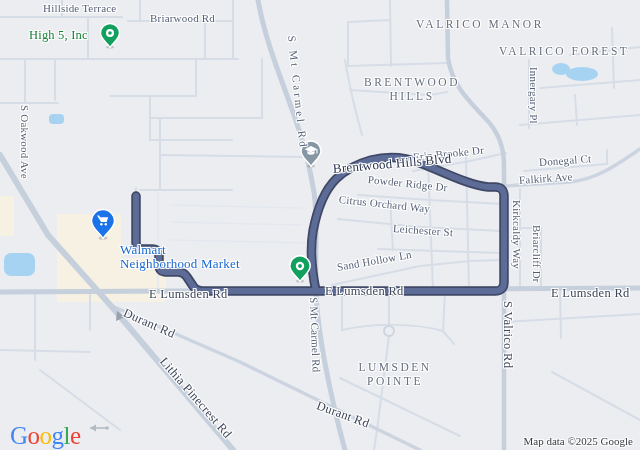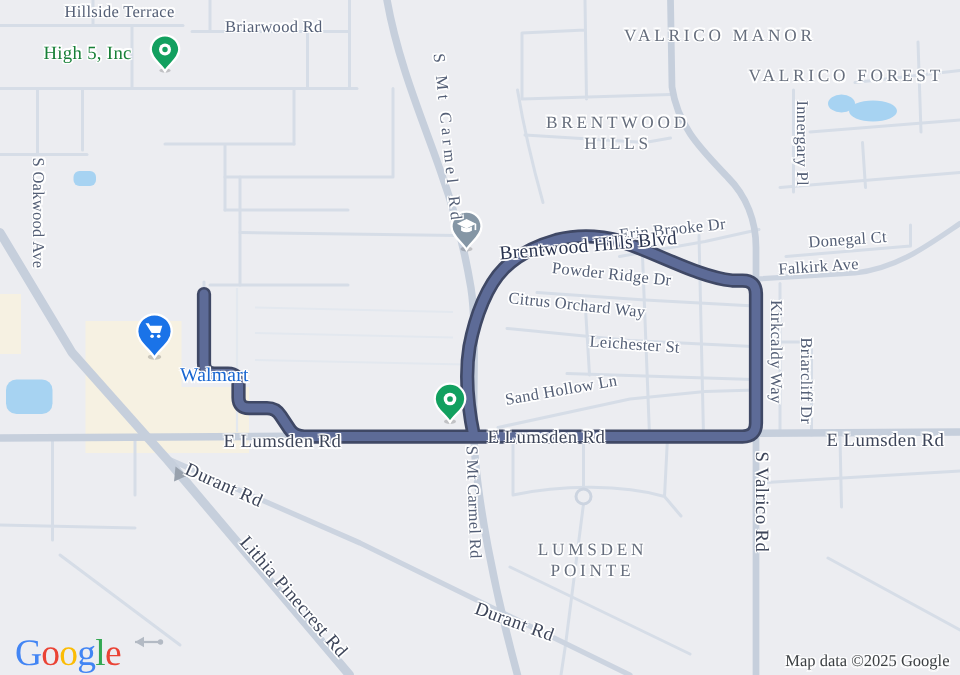--- a/index.html
+++ b/index.html
@@ -190,17 +190,18 @@
   <div class="lbl major" style="left:149px;top:287px;">E Lumsden Rd</div>
   <div class="lbl major" style="left:325px;top:284px;">E Lumsden Rd</div>
   <div class="lbl major" style="left:551px;top:286px;">E Lumsden Rd</div>
   <div class="lbl major" style="left:124px;top:305px;transform:rotate(24deg);transform-origin:0 50%;">Durant Rd</div>
   <div class="lbl major" style="left:317px;top:398px;transform:rotate(20deg);transform-origin:0 50%;">Durant Rd</div>
   <div class="lbl major" style="left:162px;top:352px;transform:rotate(49deg);transform-origin:0 50%;">Lithia Pinecrest Rd</div>
 
   <div class="lbl poi-green" style="left:29px;top:28px;">High 5, Inc</div>
   <div class="lbl poi-blue" style="left:120px;top:212px;margin-top:31px;">
     <span style="display:block;">Walmart</span>
+    <span style="display:block;">Neighborhood Market</span>
   </div>
 
   <div class="logo"><span style="color: rgb(66, 133, 244);">G</span><span style="color: rgb(234, 67, 53);">o</span><span style="color: rgb(251, 188, 5);">o</span><span style="color: rgb(66, 133, 244);">g</span><span style="color: rgb(52, 168, 83);">l</span><span style="color: rgb(234, 67, 53);">e</span></div>
   <div class="attribution">Map data ©2025 Google</div>
 </div>
 
 </body></html>

